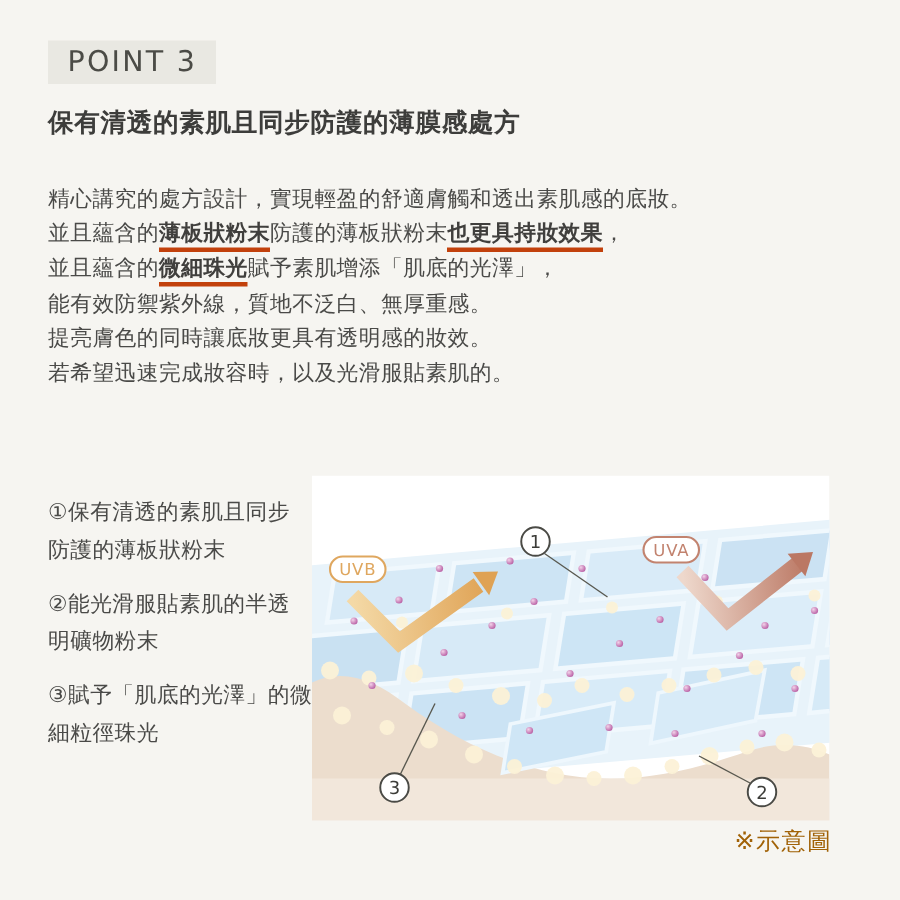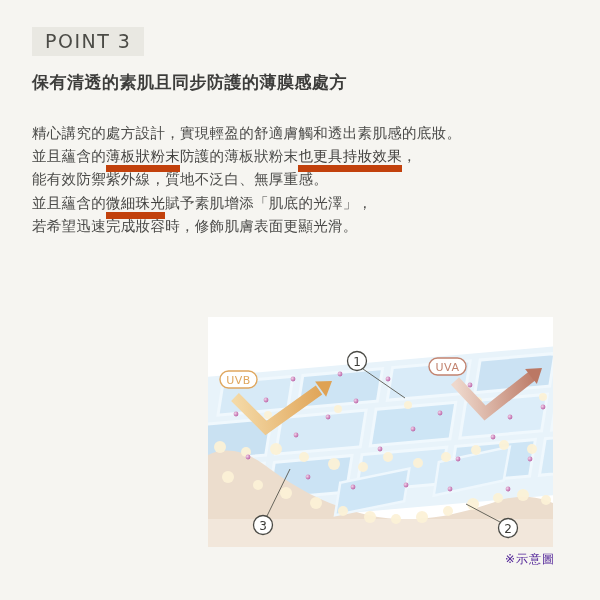--- a/index.html
+++ b/index.html
@@ -23,57 +23,72 @@
     position:absolute; left:32px; top:70px;
     font-size:17px; font-weight:bold; color:#3d3d3b;
     line-height:24px; letter-spacing:0.5px;
   }
   .body-text {
     position:absolute; left:32px; top:122px;
     font-size:14.5px; line-height:23.2px; letter-spacing:0.3px;
     color:#4a4a48;
   }
   .em {
-    font-weight:normal; color:#403f3d;
-    border-bottom:7px solid #c2410c; padding-bottom:1px;
+    font-weight:bold; color:#403f3d;
+    border-bottom:3px solid #c2410c; padding-bottom:1px;
   }
   .legend {
     position:absolute; left:32px; top:330px;
     font-size:14.5px; line-height:25px; letter-spacing:0.3px;
     color:#4a4a48; list-style:none;
   }
   .legend li { margin-bottom:11px; }
   .diagram {
     position:absolute; left:208px; top:317px;
     width:345px; height:230px;
   }
   .note {
     position:absolute; left:208px; top:551px; width:347px;
-    text-align:right; font-size:12px; color:#4c1d95; letter-spacing:1px;
+    text-align:right; font-size:16px; color:#a16207; letter-spacing:1px;
   }
 </style>
 </head>
 <body>
 
 <div class="page">
 
   <div class="badge">POINT 3</div>
 
   <div class="heading">
     <div>保有清透的素肌且同步防護的薄膜感處方</div>
   </div>
 
   <div class="body-text">
     <div>精心講究的處方設計，實現輕盈的舒適膚觸和透出素肌感的底妝。</div>
     <div><span>並且蘊含的</span><span class="em">薄板狀粉末</span><span>防護的薄板狀粉末</span><span class="em">也更具持妝效果</span><span>，</span></div>
+    <div><span>並且蘊含的</span><span class="em">微細珠光</span><span>賦予素肌增添「肌底的光澤」，</span></div>
     <div>能有效防禦紫外線，質地不泛白、無厚重感。</div>
-    <div><span>並且蘊含的</span><span class="em">微細珠光</span><span>賦予素肌增添「肌底的光澤」，</span></div>
-    <div>若希望迅速完成妝容時，修飾肌膚表面更顯光滑。</div>
+    <div>提亮膚色的同時讓底妝更具有透明感的妝效。</div>
+    <div>若希望迅速完成妝容時，以及光滑服貼素肌的。</div>
   </div>
 
+  <ul class="legend">
+    <li>
+      <div>①保有清透的素肌且同步</div>
+      <div>防護的薄板狀粉末</div>
+    </li>
+    <li>
+      <div>②能光滑服貼素肌的半透</div>
+      <div>明礦物粉末</div>
+    </li>
+    <li>
+      <div>③賦予「肌底的光澤」的微</div>
+      <div>細粒徑珠光</div>
+    </li>
+  </ul>
 
   <svg class="diagram" viewBox="0 0 345 230" xmlns="http://www.w3.org/2000/svg">
     <defs>
       <linearGradient id="gradUVB" gradientUnits="userSpaceOnUse" x1="27" y1="80" x2="118" y2="70">
         <stop offset="0" stop-color="#f4d9a6"></stop>
           <stop offset="1" stop-color="#dfa254"></stop>
       </linearGradient>
       <linearGradient id="gradUVA" gradientUnits="userSpaceOnUse" x1="247" y1="64" x2="330" y2="56">
         <stop offset="0" stop-color="#eed8cc"></stop>
           <stop offset="1" stop-color="#bb7864"></stop>

